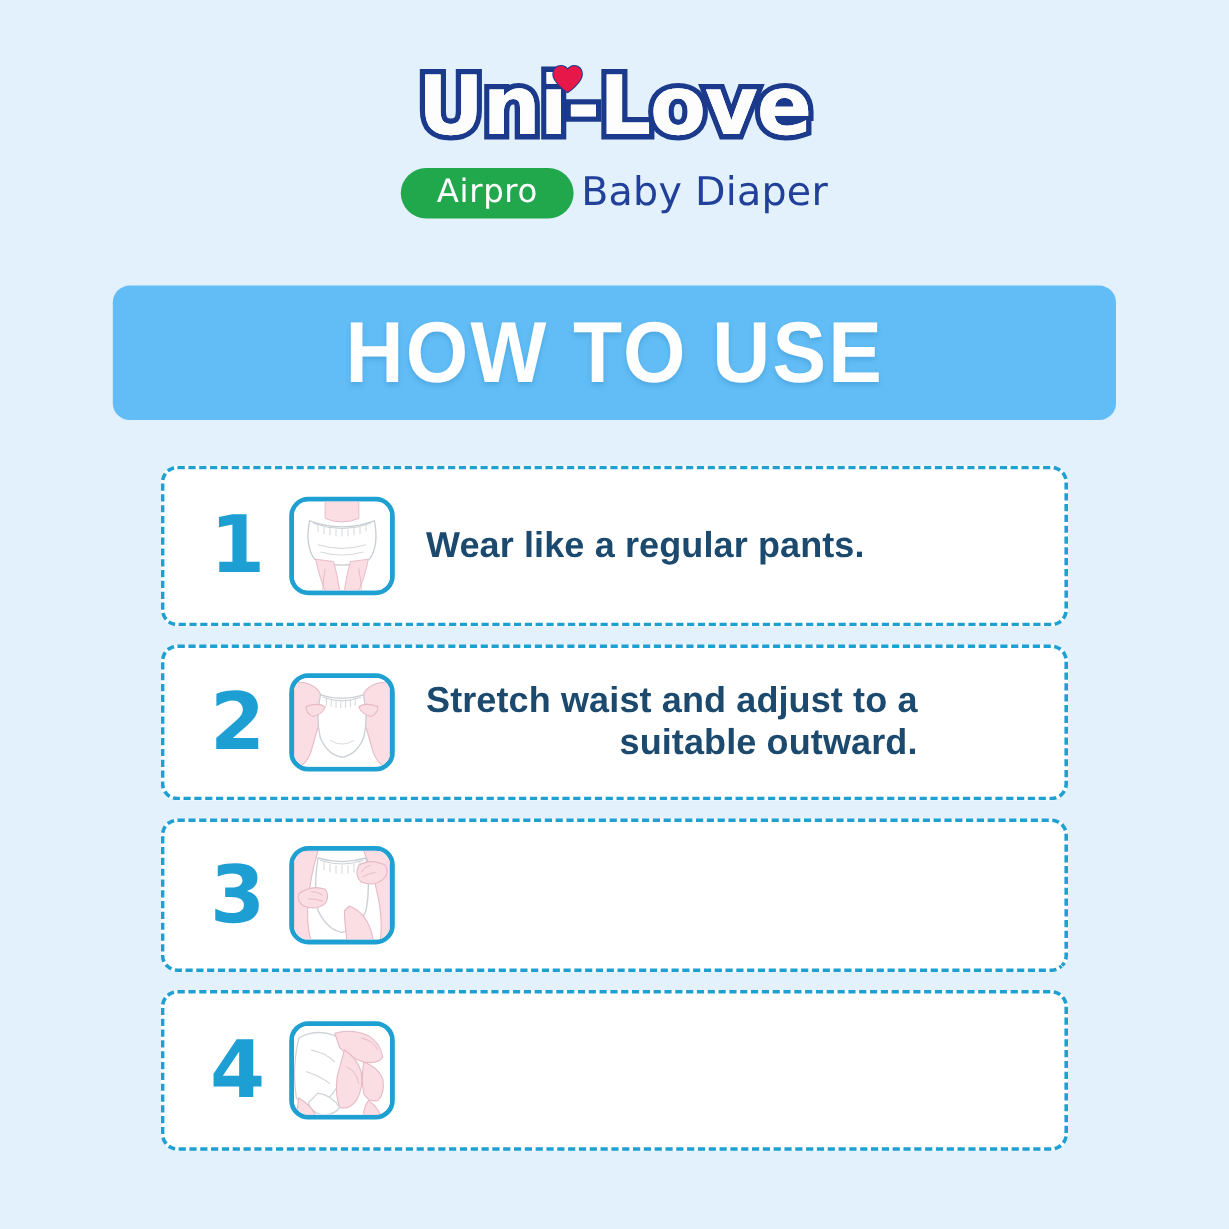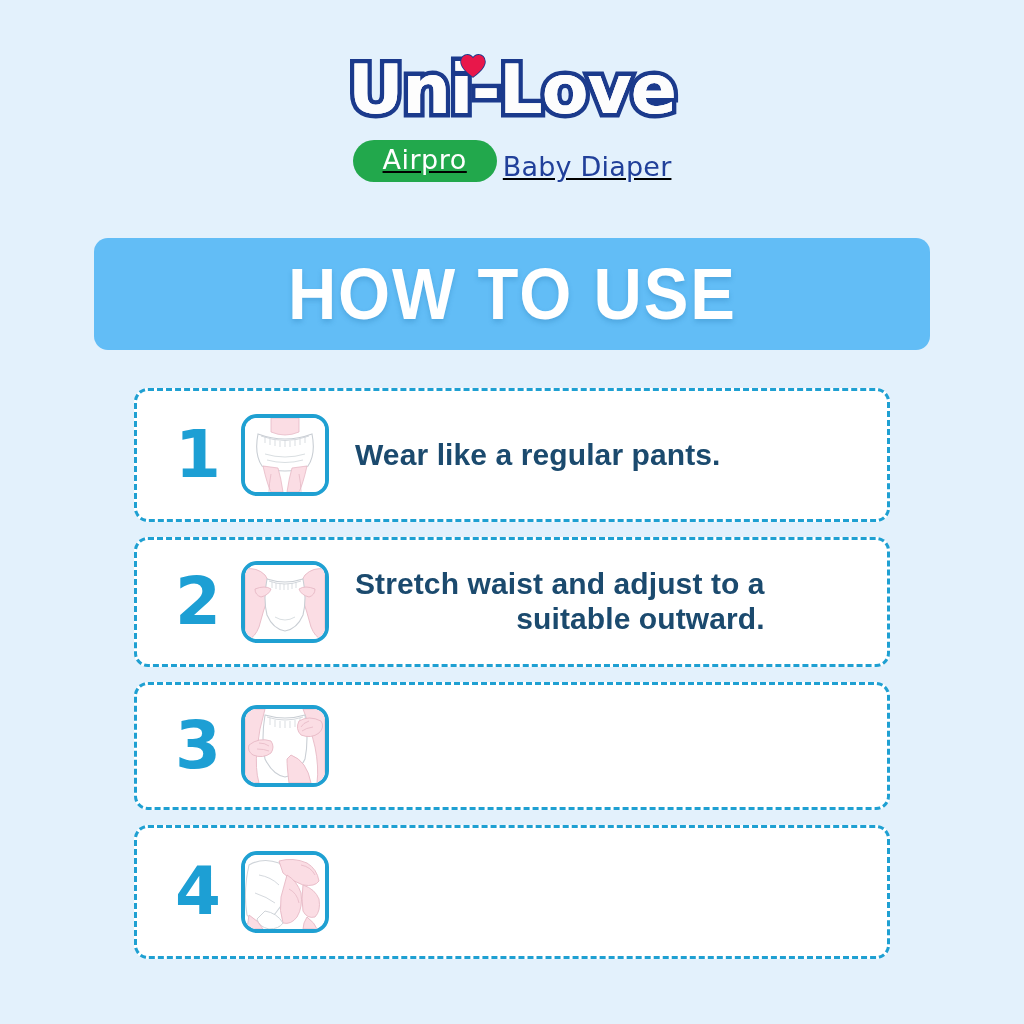--- a/index.html
+++ b/index.html
@@ -54,41 +54,40 @@
     position: absolute;
     width: 26px;
     height: 24px;
     left: 112px;
     top: -2px;
     z-index: 5;
   }
 
   .brand-sub {
     display: flex;
-    align-items: flex-end;
+    align-items: flex-start;
     gap: 6px;
     margin-top: 16px;
-    text-decoration: underline;
   }
 
   .airpro-badge {
     background: #22a84c;
     color: #ffffff;
     border-radius: 999px;
     padding: 6px 30px 8px 30px;
     font-family: "DejaVu Sans", sans-serif;
     font-size: 27px;
     line-height: 1.05;
     letter-spacing: 0.5px;
   }
 
   .baby-diaper {
     color: #21409a;
     font-family: "DejaVu Sans", sans-serif;
-    font-size: 27px;
+    font-size: 33px;
     letter-spacing: 0.2px;
   }
 
   
   .banner {
     position: absolute;
     left: 94px;
     top: 238px;
     width: 836px;
     height: 112px;

